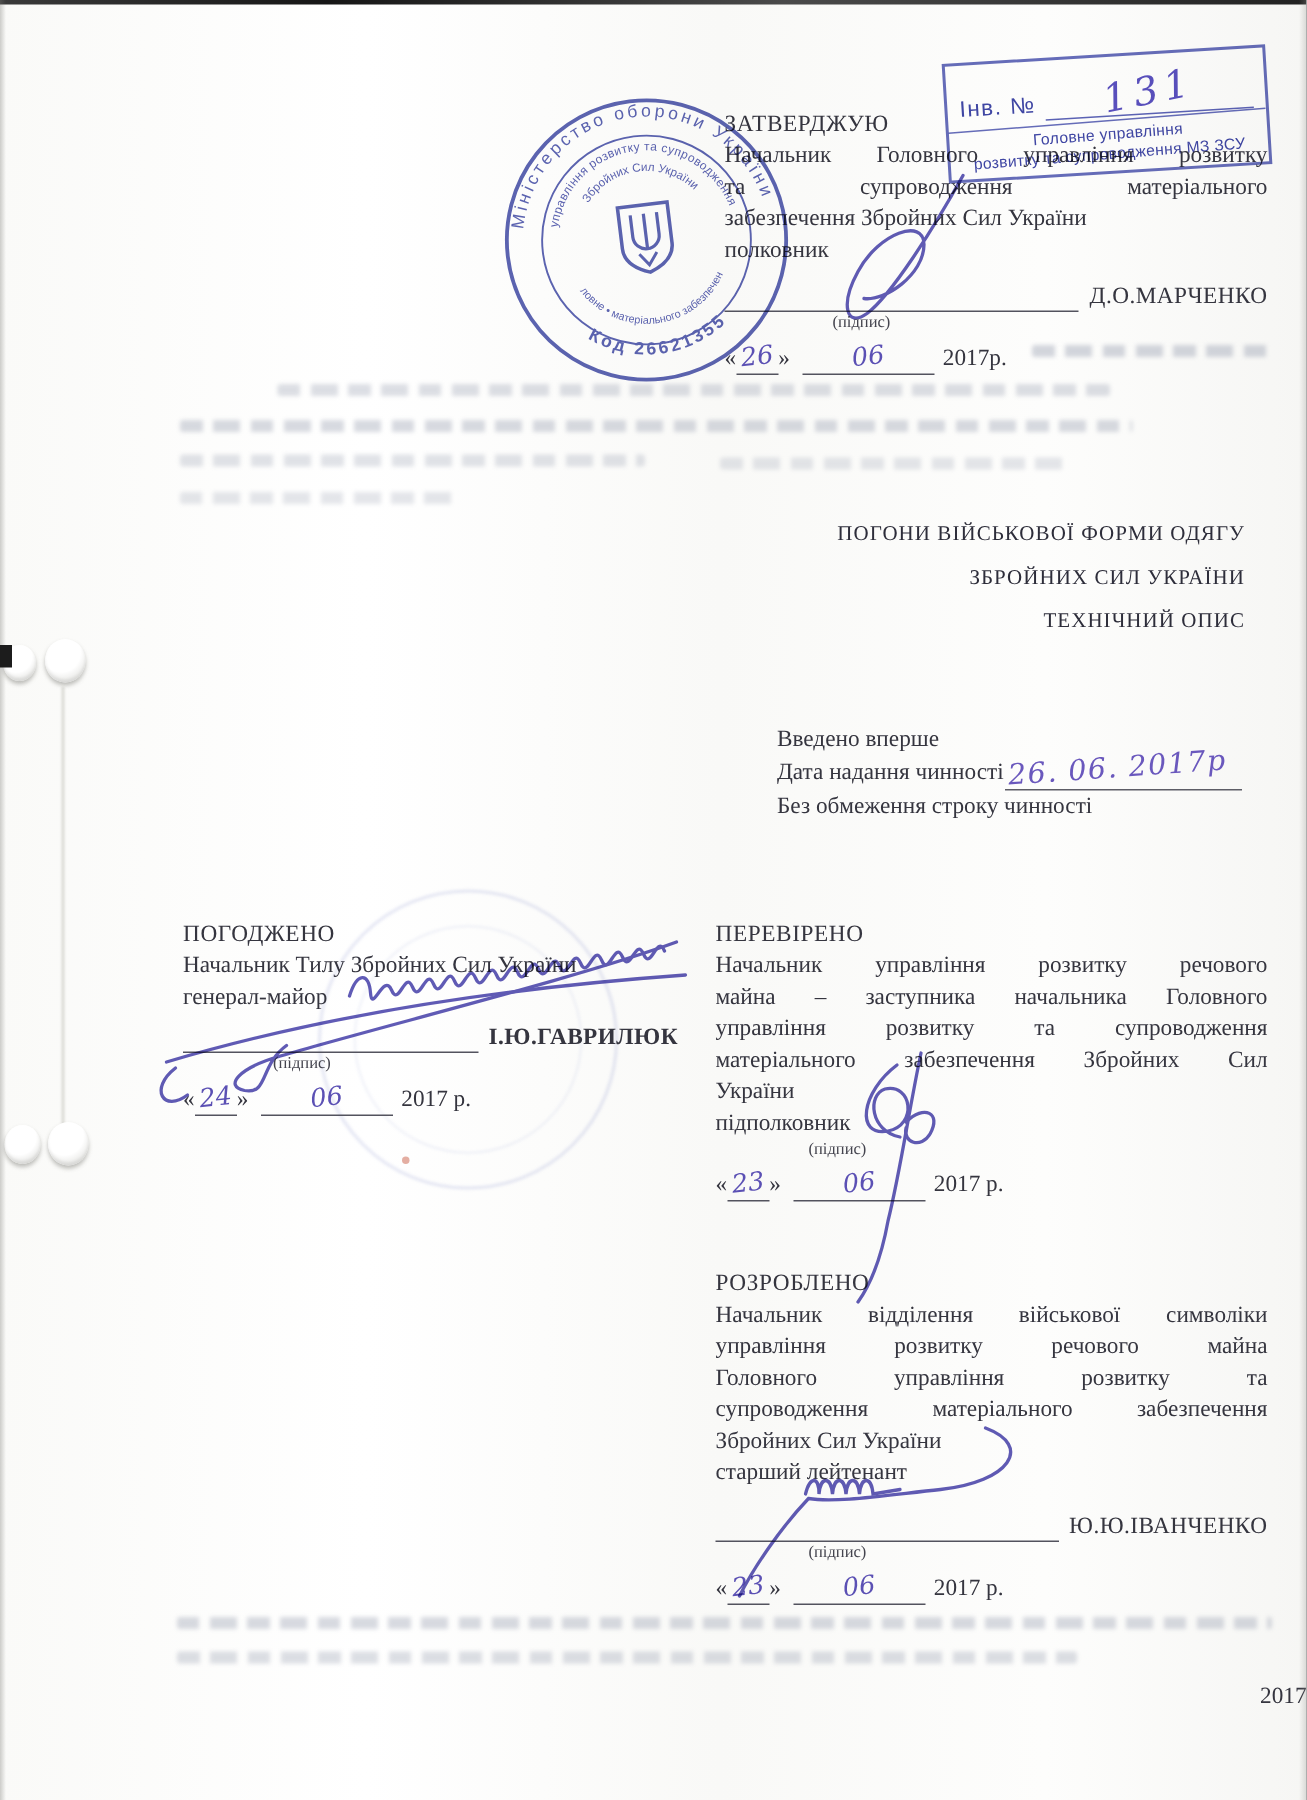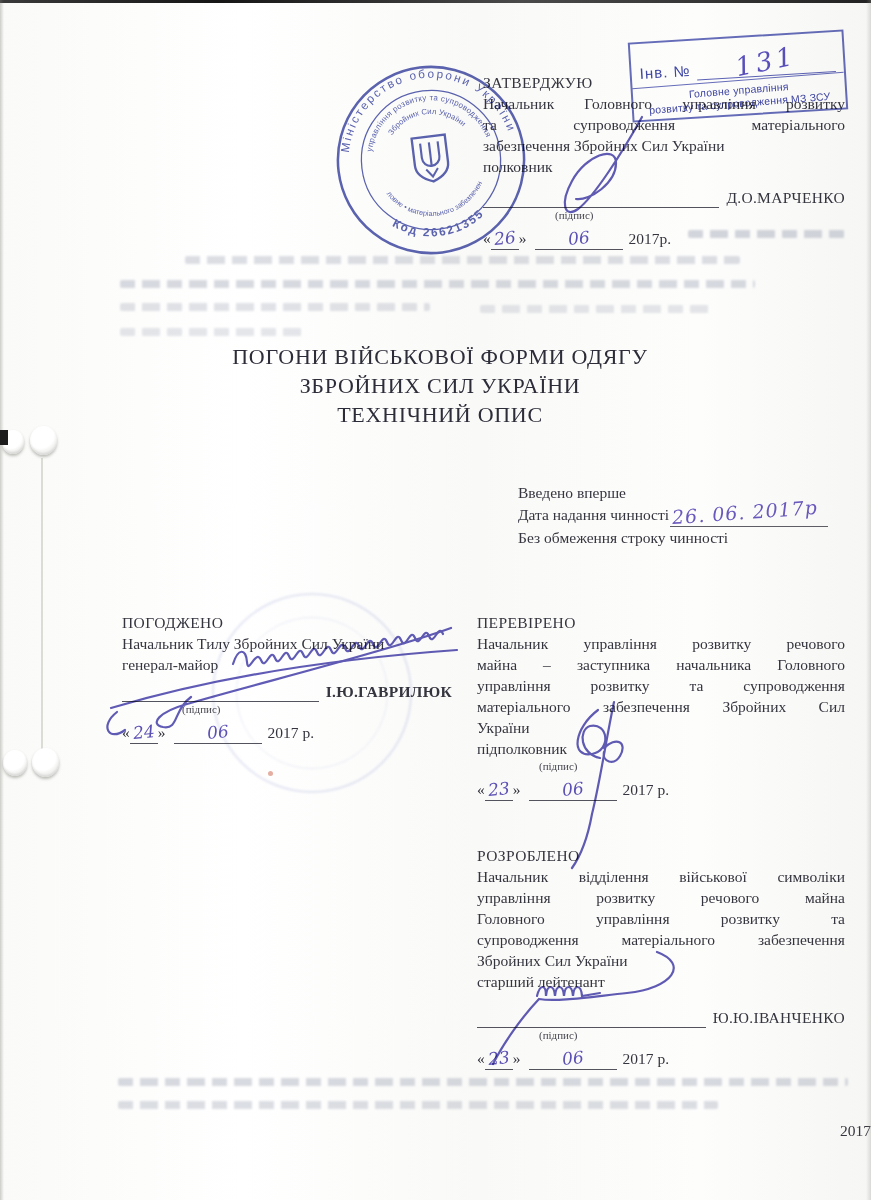--- a/index.html
+++ b/index.html
@@ -22,22 +22,22 @@
   .sigrow { display:flex; align-items:flex-end; }
   .sline { flex:1; border-bottom:1.2px solid #53535e; height:15px; margin-right:7px; }
   .name { letter-spacing:.3px; white-space:nowrap; }
   .podpys { font-size:11px; line-height:15px; color:#44444e; }
   .dateline { margin-top:5px; white-space:nowrap; }
   .dayblank { display:inline-block; min-width:28px; border-bottom:1px solid #53535e; text-align:center; }
   .monthblank { display:inline-block; width:88px; border-bottom:1px solid #53535e; text-align:center; margin:0 6px 0 8px; }
   .hand { font-family:"DejaVu Serif", serif; font-style:italic; color:#5b50b4; }
   .hand.d { display:inline-block; transform:rotate(-6deg); font-size:17px; }
 
-  .title { position:absolute; left:60px; top:342px; width:760px; text-align:center;
-    font-size:22px; line-height:29px; letter-spacing:.7px; color:#2d2d3a; z-index:2; }
+  .title { position:absolute; left:70px; top:342px; width:760px; text-align:right;
+    font-size:14px; line-height:29px; letter-spacing:.7px; color:#2d2d3a; z-index:2; }
 
   .validity { position:absolute; left:518px; top:482px; width:330px; z-index:2; }
   .hw-wrap { display:inline-block; border-bottom:1px solid #5d5d66; padding:0 10px 1px 2px; margin-left:1px; }
   .hw-date { display:inline-block; font-size:19px; transform:rotate(-4deg) translateY(-1px); color:#6a58bd; letter-spacing:1px; }
 
   .footer-year { position:absolute; left:0; right:0; top:1120px; text-align:right; z-index:2; padding-left:48px; }
 
   
   .inv-stamp { position:absolute; left:630px; top:36px; width:212px; z-index:5; color:#4047a6;
     border:2px solid rgba(64,72,170,.8); transform:rotate(-3.5deg); mix-blend-mode:multiply;

